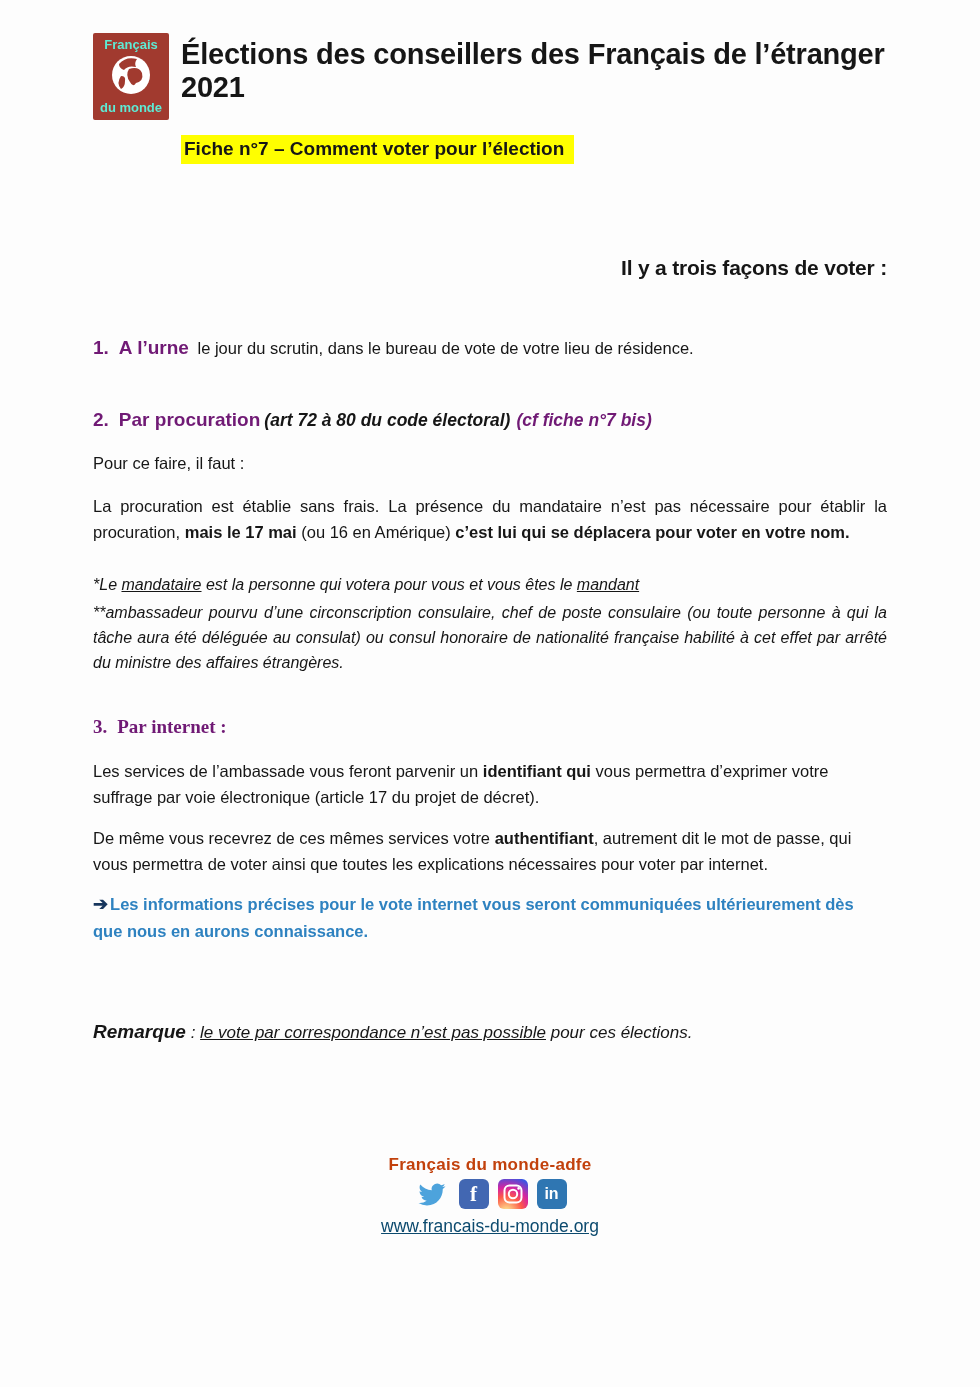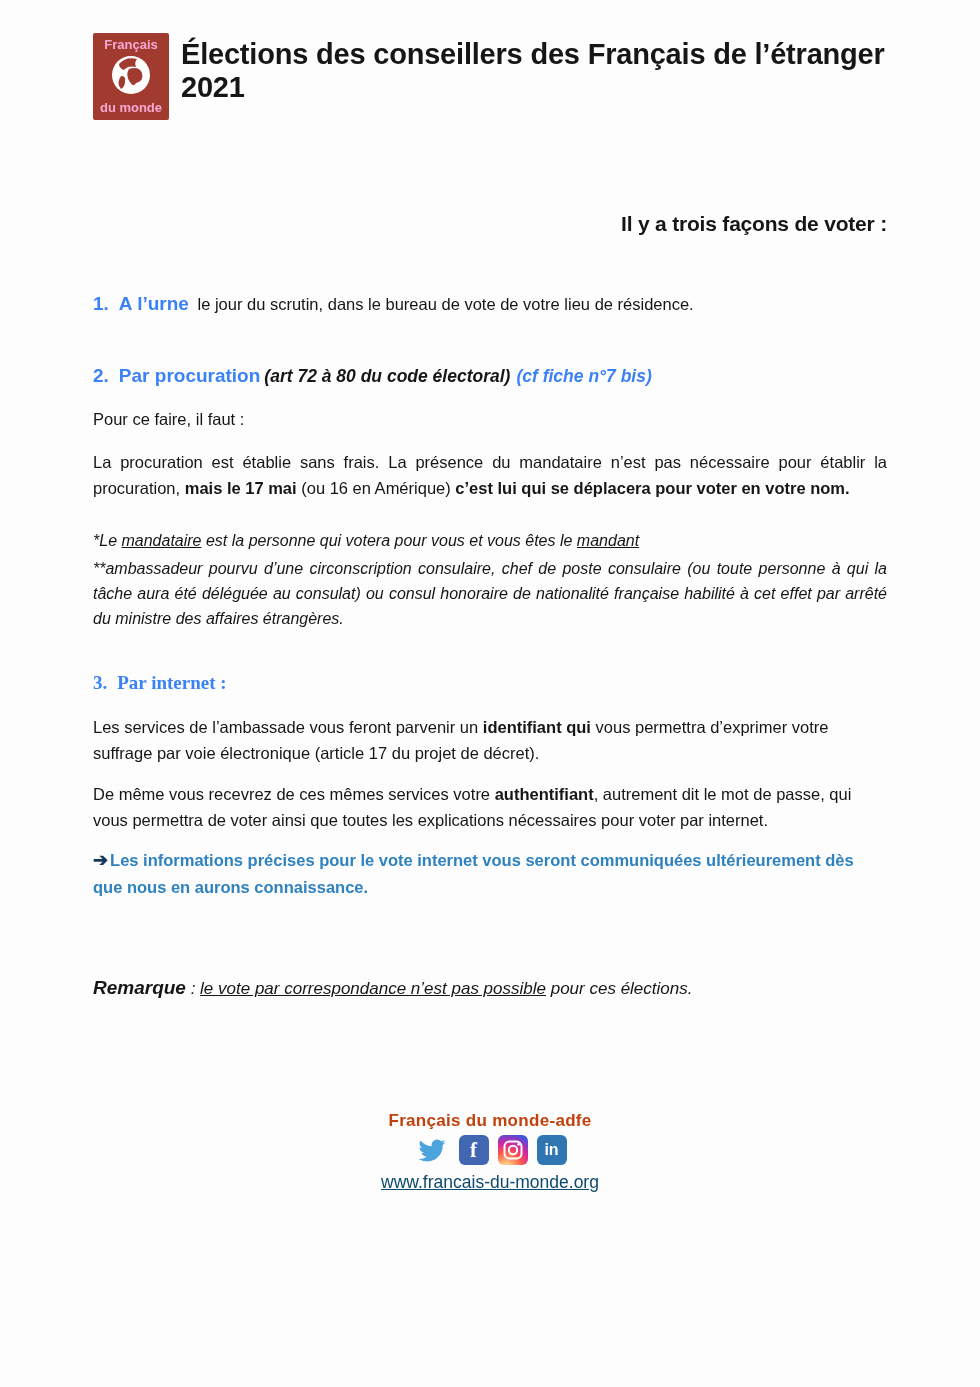--- a/index.html
+++ b/index.html
@@ -14,21 +14,21 @@
     overflow:hidden;
     padding:33px 93px 0 93px;
   }
 
   
   .header { display:flex; align-items:flex-start; }
   .logo {
     flex:0 0 auto;
     width:76px; height:87px;
     background:#a13a2f;
-    color:#f9a8d4;
+    color:#5eead4;
     display:flex; flex-direction:column; align-items:center; justify-content:space-between;
     padding:5px 2px 6px 2px;
     border-radius:2px;
     font-size:13px; font-weight:bold;
     text-align:center; line-height:1;
   }
   .logo .globe { width:44px; height:44px; margin-top:-2px; }
   .header-text { margin-left:12px; padding-top:5px; }
   .doc-title { font-size:29px; font-weight:bold; letter-spacing:-0.2px; }
   .fiche-line { margin-top:31px; }
@@ -40,21 +40,21 @@
   }
 
   
   .main-heading {
     margin-top:92px;
     text-align:right;
     font-size:21px; font-weight:bold;
     letter-spacing:-0.2px;
   }
   .body-txt { font-size:16.5px; line-height:26px; }
-  .red { color:#3b82f6; }
+  .red { color:#701a75; }
   .sec-head { font-weight:bold; font-size:19px; }
   .sec-num { display:inline-block; margin-right:10px; }
   .bold { font-weight:bold; }
   .bi { font-weight:bold; font-style:italic; }
   .ul { text-decoration:underline; }
   .just { text-align:justify; }
 
   .sect1 { margin-top:55px; }
   .sect1 .sec-head { margin-right:4px; }
 
@@ -107,20 +107,23 @@
       <svg class="globe" viewBox="0 0 44 44">
         <circle cx="22" cy="22" r="19" fill="#ffffff"></circle>
         <path d="M10 11 Q17 3 28 6 Q25 10 27 14 Q19 12 15 17 Q10 15 10 11Z" fill="#a13a2f"></path>
         <path d="M20 16 Q30 13 33 20 Q35 28 27 30 Q24 35 21 29 Q16 22 20 16Z" fill="#a13a2f"></path>
         <path d="M12 23 Q17 23 16 28 Q16 34 12 36 Q7 30 12 23Z" fill="#a13a2f"></path>
       </svg>
       <span>du monde</span>
     </div>
     <div class="header-text">
       <div class="doc-title">Élections des conseillers des Français de l’étranger 2021</div>
+      <div class="fiche-line">
+        <span class="fiche-highlight">Fiche n°7 – Comment voter pour l’élection</span>
+      </div>
     </div>
   </div>
 
   <div class="main-heading">Il y a trois façons de voter :</div>
 
   <p class="body-txt sect1">
     <span class="sec-head red"><span class="sec-num">1.</span><span>A l’urne</span></span><span> le jour du scrutin, dans le bureau de vote de votre lieu de résidence.</span>
   </p>
 
   <p class="body-txt sect2-head">

